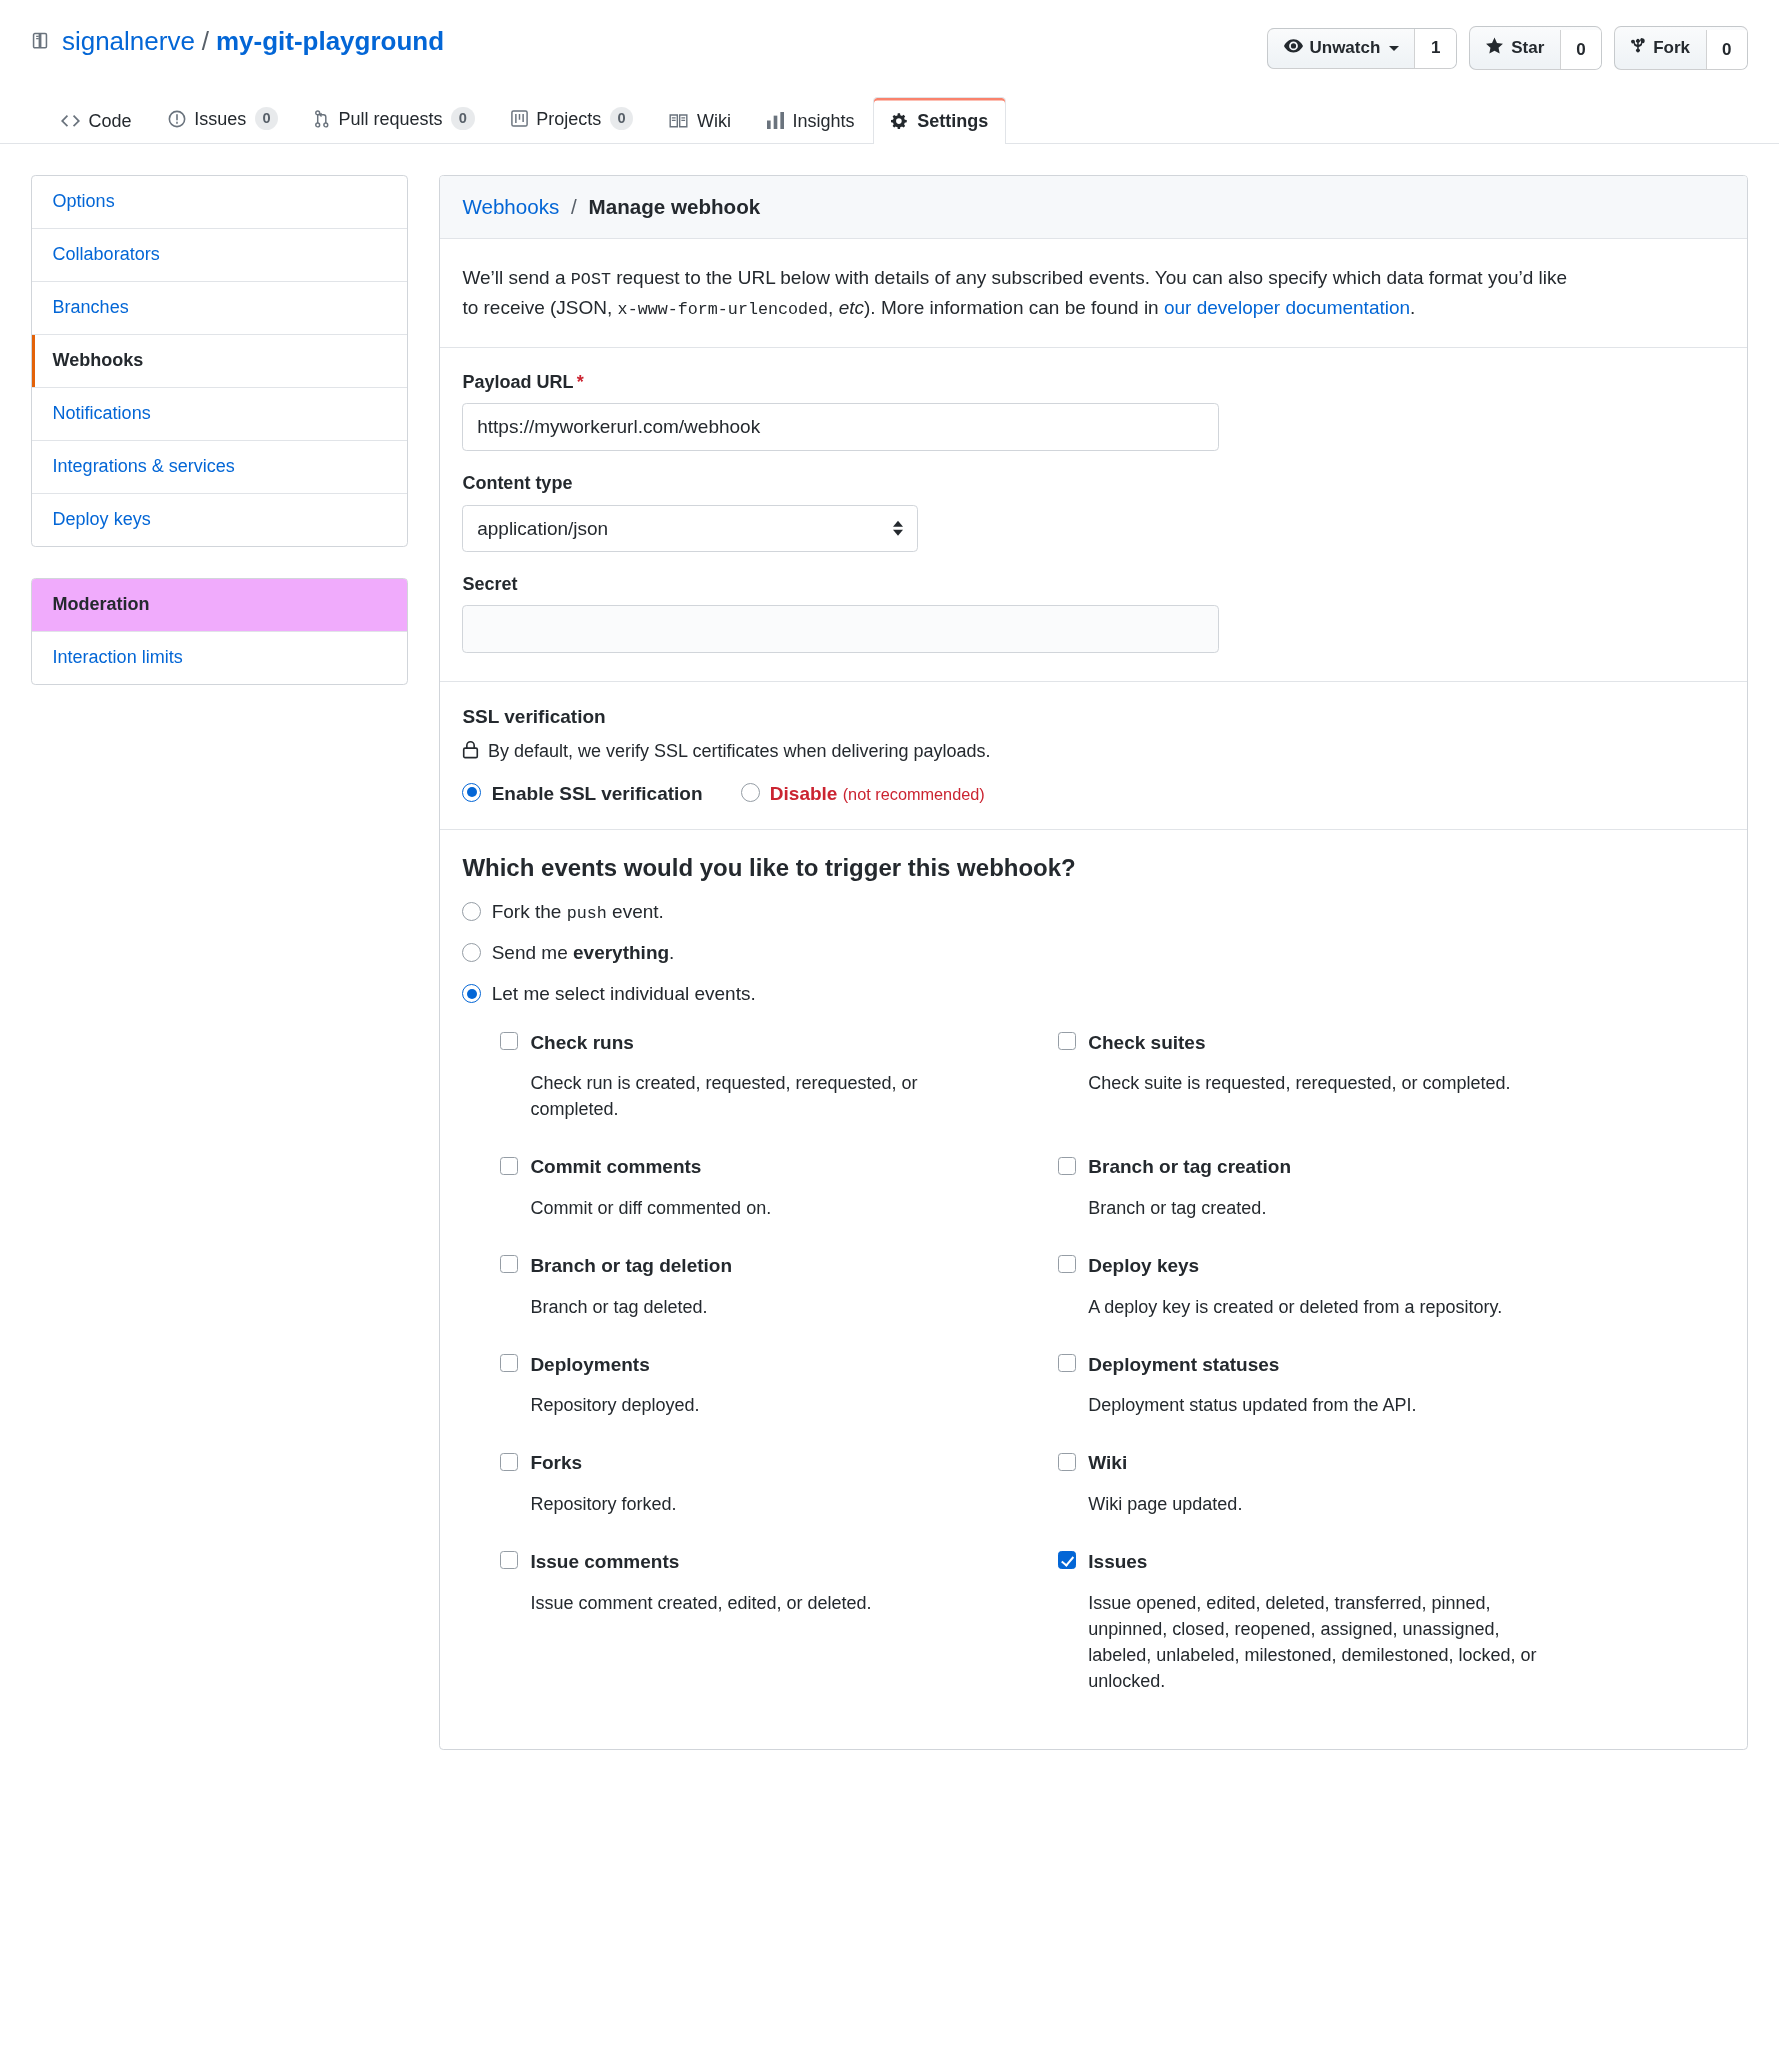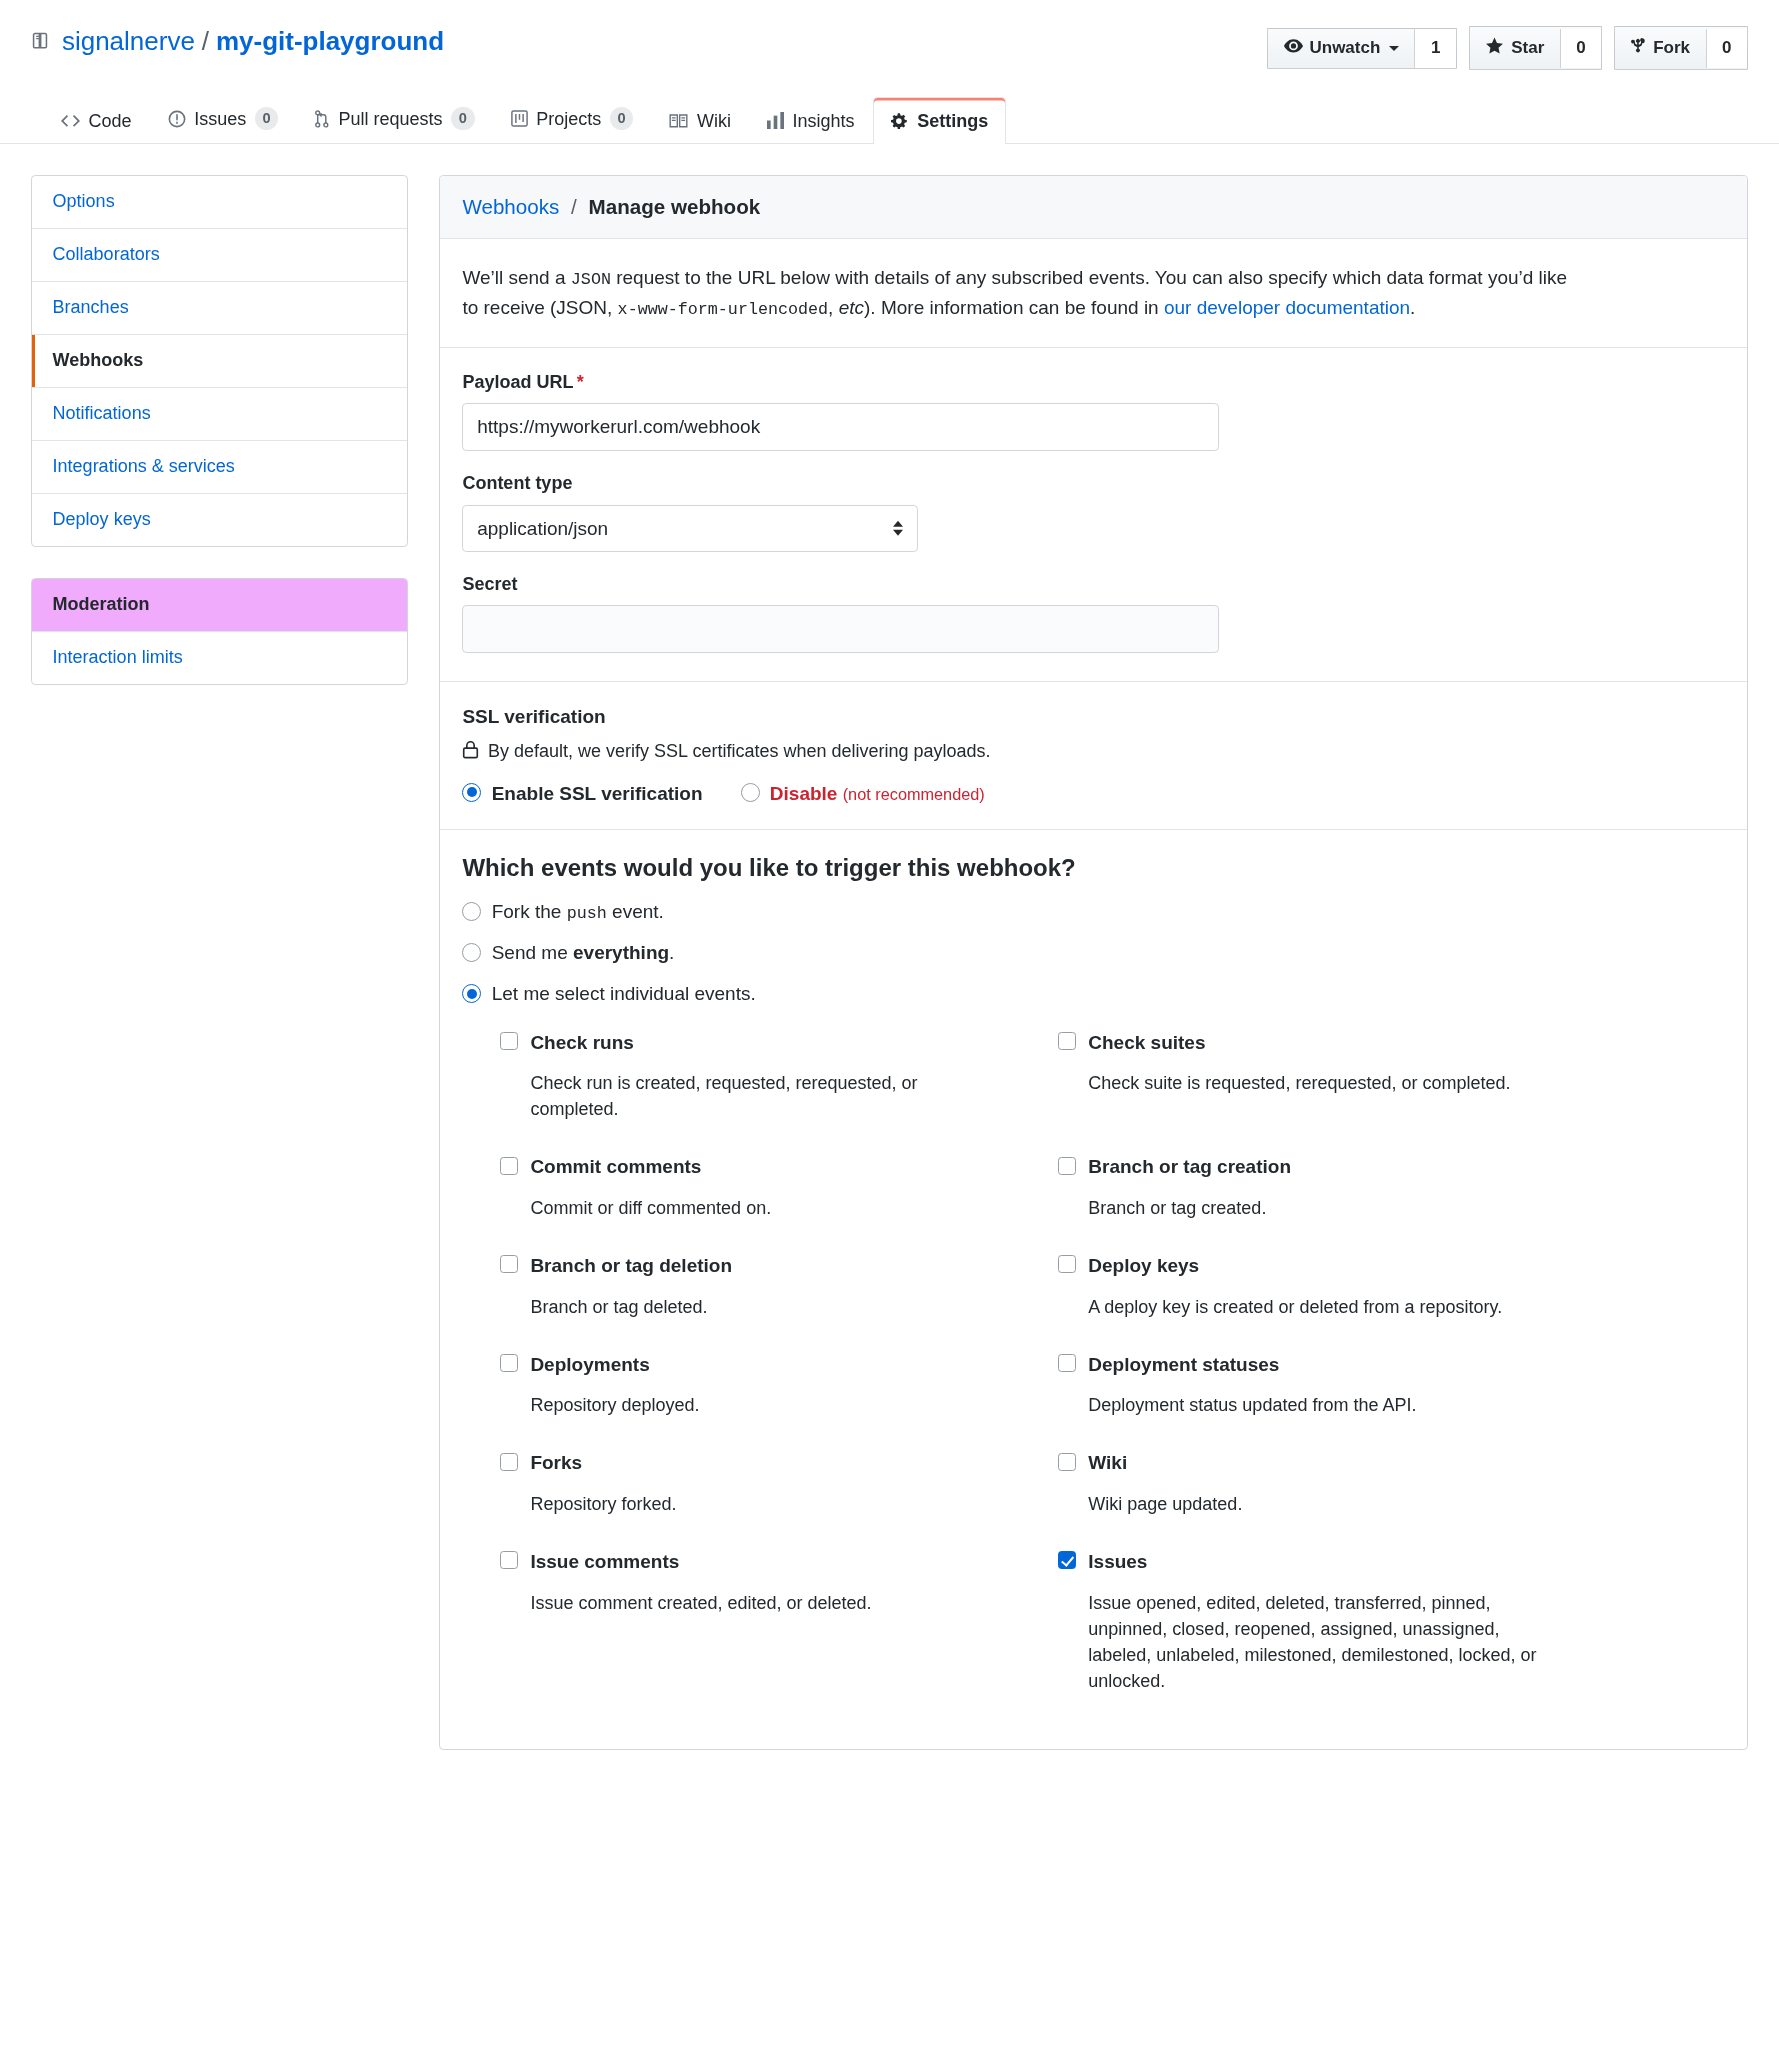--- a/index.html
+++ b/index.html
@@ -40,23 +40,23 @@
     display: inline-flex;
     align-items: center;
   }
   .repo-owner { color: #0366d6; }
   .repo-sep { color: #586069; margin: 0 6.9px; font-weight: 300; }
   .repo-name { color: #0366d6; font-weight: bold; }
 
   .header-actions { display: flex; gap: 12px; align-items: center; }
   .btn-group {
     display: flex;
-    align-items: center;
+    align-items: flex-end;
     border: 0.9px solid rgba(27,31,35,0.2);
-    border-radius: 1px;
+    border-radius: 7px;
     overflow: hidden;
     background: #eff3f6;
     background-image: linear-gradient(-180deg, #fafbfc, #eff3f6 90%);
   }
   .btn-group .btn-main {
     display: flex;
     align-items: center;
     gap: 6.9px;
     padding: 9.5px 15.5px;
     font-size: 17px;
@@ -487,21 +487,21 @@
   <div class="content">
 
     <div class="content-header">
       <a href="#" class="crumb">Webhooks</a>
       <span class="crumb-sep">/</span>
       <span class="crumb-current">Manage webhook</span>
     </div>
 
     <div class="section">
       <div class="intro">
-        <span>We’ll send a </span><span class="mono">JSON</span><span> request to the URL below with details of any subscribed events. You can also specify which data format you’d like to receive (JSON, </span><span class="mono">x-www-form-urlencoded</span><span>, </span><em>etc</em><span>). More information can be found in </span><a href="#">our developer documentation</a><span>.</span>
+        <span>We’ll send a </span><span class="mono">POST</span><span> request to the URL below with details of any subscribed events. You can also specify which data format you’d like to receive (JSON, </span><span class="mono">x-www-form-urlencoded</span><span>, </span><em>etc</em><span>). More information can be found in </span><a href="#">our developer documentation</a><span>.</span>
       </div>
     </div>
 
     <div class="section">
 
       <div class="form-group">
         <label class="field-label">
           <span>Payload URL</span><span class="req">*</span>
         </label>
         <input class="text-input" type="text" value="https://myworkerurl.com/webhook" style="">

